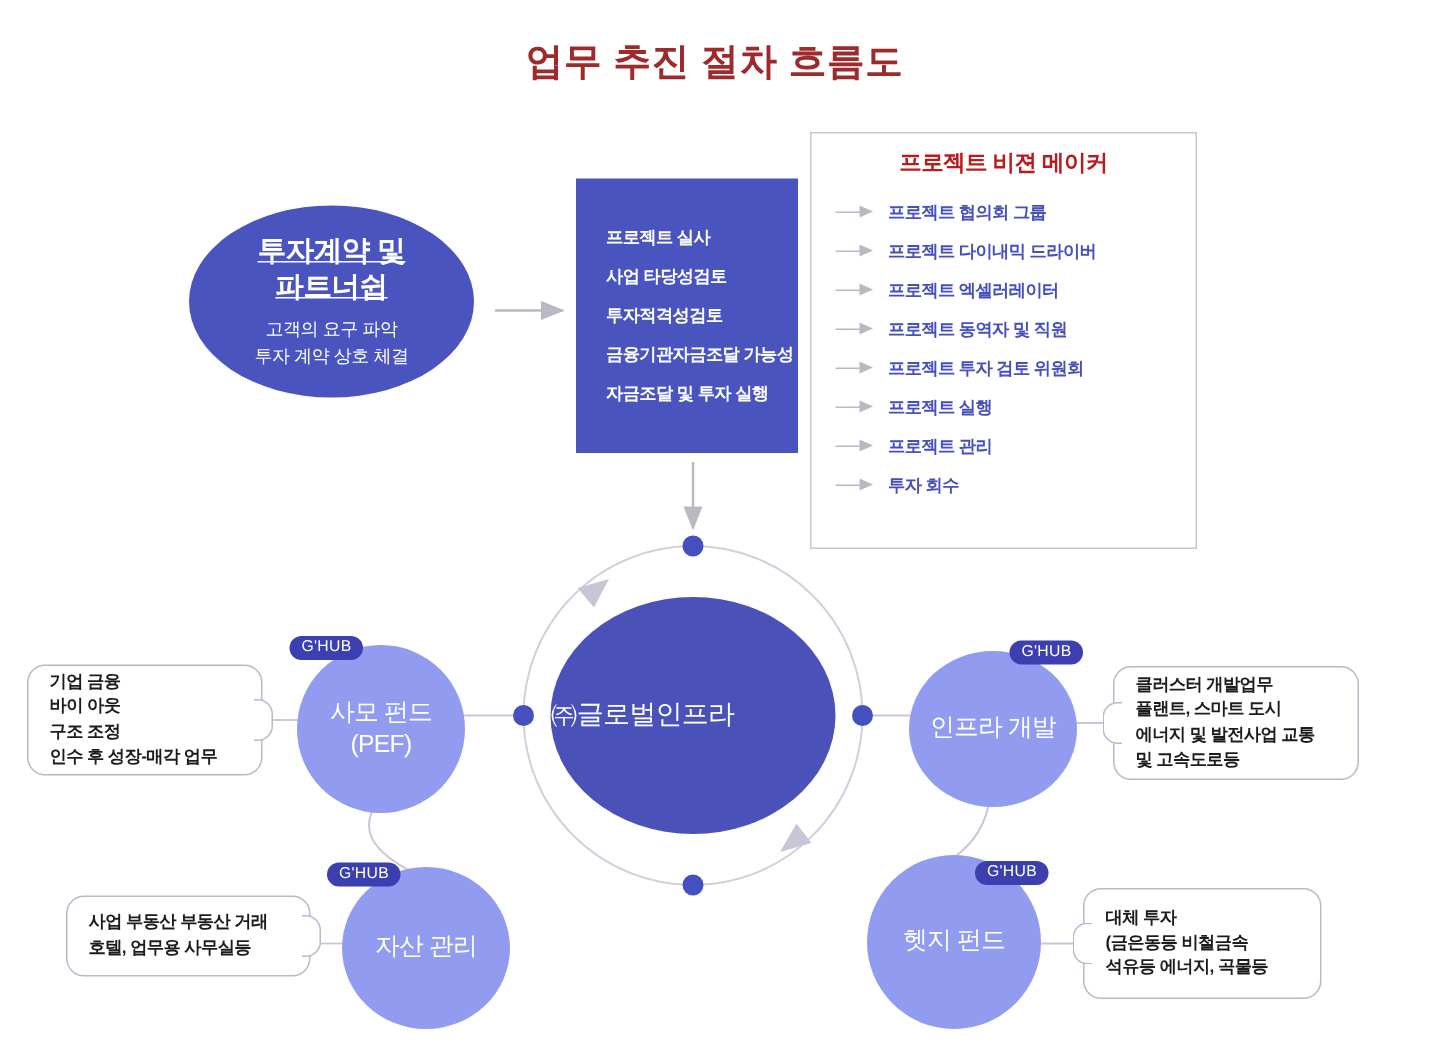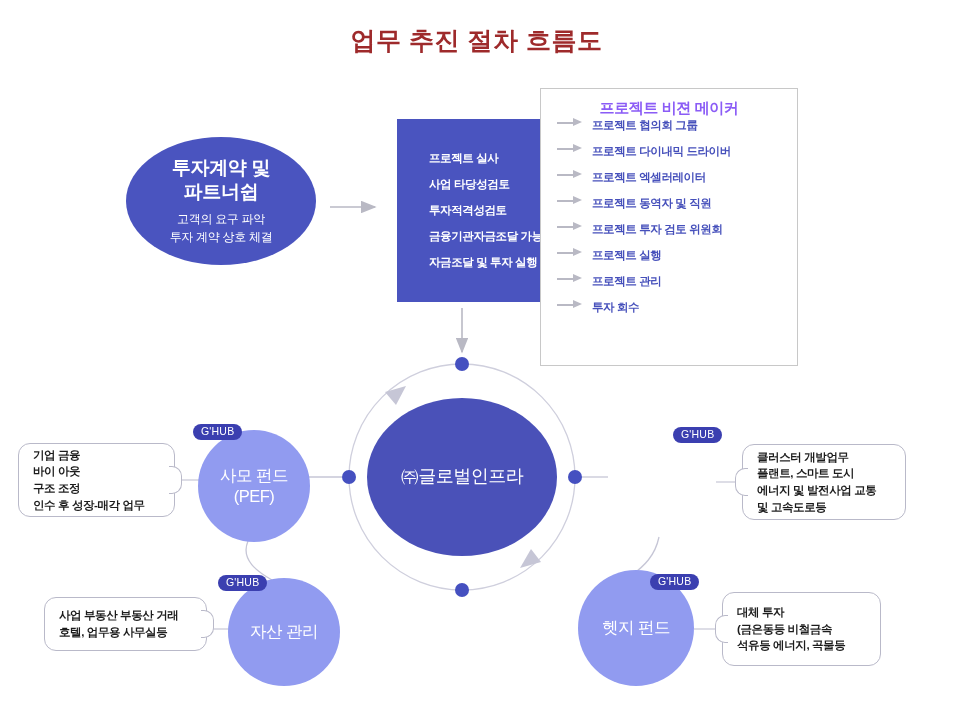--- a/index.html
+++ b/index.html
@@ -57,44 +57,44 @@
     flex-direction: column;
     align-items: center;
     justify-content: center;
     text-align: center;
   }
   .contract-circle .cc-title {
     font-size: 19px;
     font-weight: bold;
     line-height: 1.28;
     letter-spacing: -0.3px;
+    text-decoration: underline;
   }
   .contract-circle .cc-sub {
     margin-top: 7px;
     font-size: 12px;
     line-height: 1.45;
     font-weight: normal;
     letter-spacing: -0.3px;
   }
 
   
   .process-box {
     position: absolute;
     left: 384px;
     top: 119px;
     width: 148px;
     height: 183px;
     background: #4a54bf;
-    padding: 16px;
+    padding: 4px;
     box-sizing: border-box;
     display: flex;
     flex-direction: column;
     justify-content: center;
     gap: 11px;
-    margin-left: 13px;
   }
   .process-box .pb-item {
     color: #ffffff;
     font-size: 11.5px;
     font-weight: bold;
     letter-spacing: -0.4px;
     padding-left: 16px;
     white-space: nowrap;
   }
 
@@ -105,28 +105,29 @@
     top: 88px;
     width: 258px;
     height: 278px;
     border: 1px solid #c8c8c8;
     background: #ffffff;
     box-sizing: border-box;
     padding-top: 10px;
   }
   .vision-panel .vp-title {
     text-align: center;
-    color: #8b5cf6;
+    color: #b91c1c;
     font-size: 15px;
     font-weight: bold;
     letter-spacing: -0.4px;
+    margin-bottom: 10px;
   }
   .vision-panel .vp-row {
     display: flex;
-    align-items: flex-start;
+    align-items: center;
     height: 26px;
     padding-left: 16px;
   }
   .vp-arrow {
     flex: 0 0 auto;
     width: 26px;
     height: 9px;
     margin-right: 9px;
     position: relative;
   }
@@ -161,21 +162,21 @@
     position: absolute;
     left: 367px;
     top: 398px;
     width: 190px;
     height: 158px;
     border-radius: 50%;
     background: #4a51b8;
     color: #ffffff;
     display: flex;
     align-items: center;
-    justify-content: center;
+    justify-content: flex-start;
     text-align: center;
     font-size: 18px;
     line-height: 1.32;
     letter-spacing: -0.5px;
   }
 
   
   .sat {
     position: absolute;
     border-radius: 50%;
@@ -362,20 +363,23 @@
       <div>㈜글로벌인프라</div>
     </div>
   </div>
 
   <div class="sat sat-pef">
     <div>
       <div>사모 펀드</div>
       <div>(PEF)</div>
     </div>
   </div>
+  <div class="sat sat-infra">
+    <div>인프라 개발</div>
+  </div>
   <div class="sat sat-asset">
     <div>자산 관리</div>
   </div>
   <div class="sat sat-hedge">
     <div>헷지 펀드</div>
   </div>
 
   <div class="ghub-badge badge-pef">G'HUB</div>
   <div class="ghub-badge badge-infra">G'HUB</div>
   <div class="ghub-badge badge-asset">G'HUB</div>

